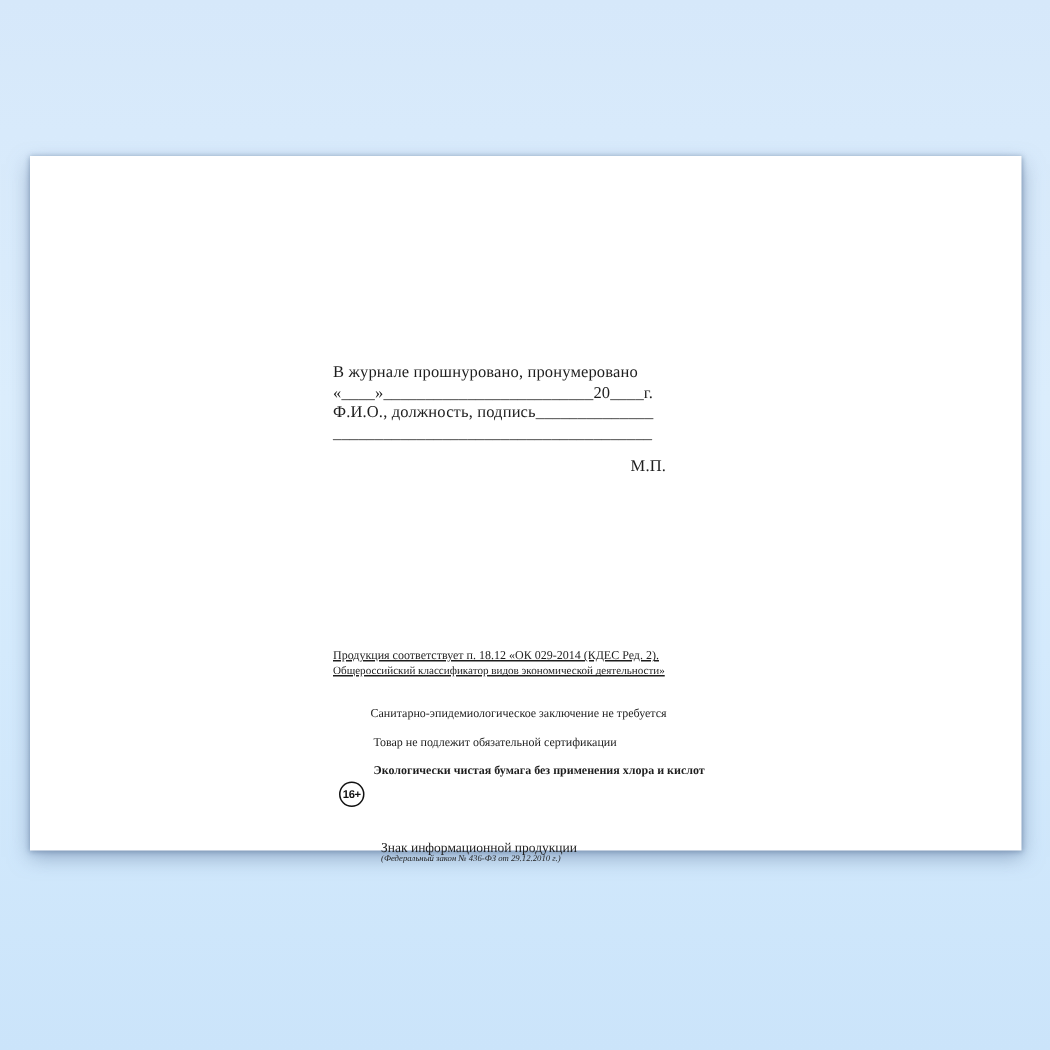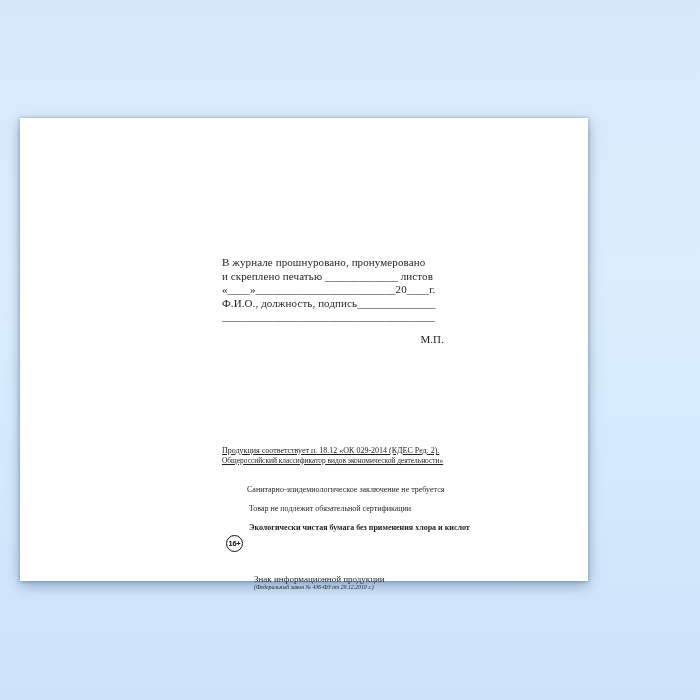--- a/index.html
+++ b/index.html
@@ -12,22 +12,22 @@
   }
   .scene {
     position: relative;
     width: 700px;
     height: 700px;
     background: linear-gradient(180deg, #d6e8fa 0%, #dceefd 38%, #d5ebfd 62%, #cbe4fa 100%);
   }
   .page {
     position: absolute;
     left: 20px;
-    top: 118px;
-    width: 568px;
+    top: 104px;
+    width: 661px;
     height: 463px;
     background: #ffffff;
     box-shadow: 0 5px 13px rgba(96, 122, 158, 0.55),
                 0 1px 4px rgba(96, 122, 158, 0.40),
                 0 0 3px rgba(110, 132, 162, 0.35);
     color: #1e1e1e;
   }
   .certify {
     position: absolute;
     left: 202px;
@@ -94,21 +94,20 @@
   .agetext .subtitle { font-size: 5.8px; line-height: 7px; font-style: italic; }
 </style>
 </head>
 <body>
 
 <div class="scene">
   <div class="page">
 
     <div class="certify">
       <div>В журнале прошнуровано, пронумеровано</div>
-      <div>и скреплено печатью _____________ листов</div>
       <div>«____»_________________________20____г.</div>
       <div>Ф.И.О., должность, подпись______________</div>
       <div>______________________________________</div>
       <div class="mp">М.П.</div>
     </div>
 
     <div class="compliance">
       <div class="c1">Продукция соответствует п. 18.12 «ОК 029-2014 (КДЕС Ред. 2).</div>
       <div class="c2">Общероссийский классификатор видов экономической деятельности»</div>
     </div>

